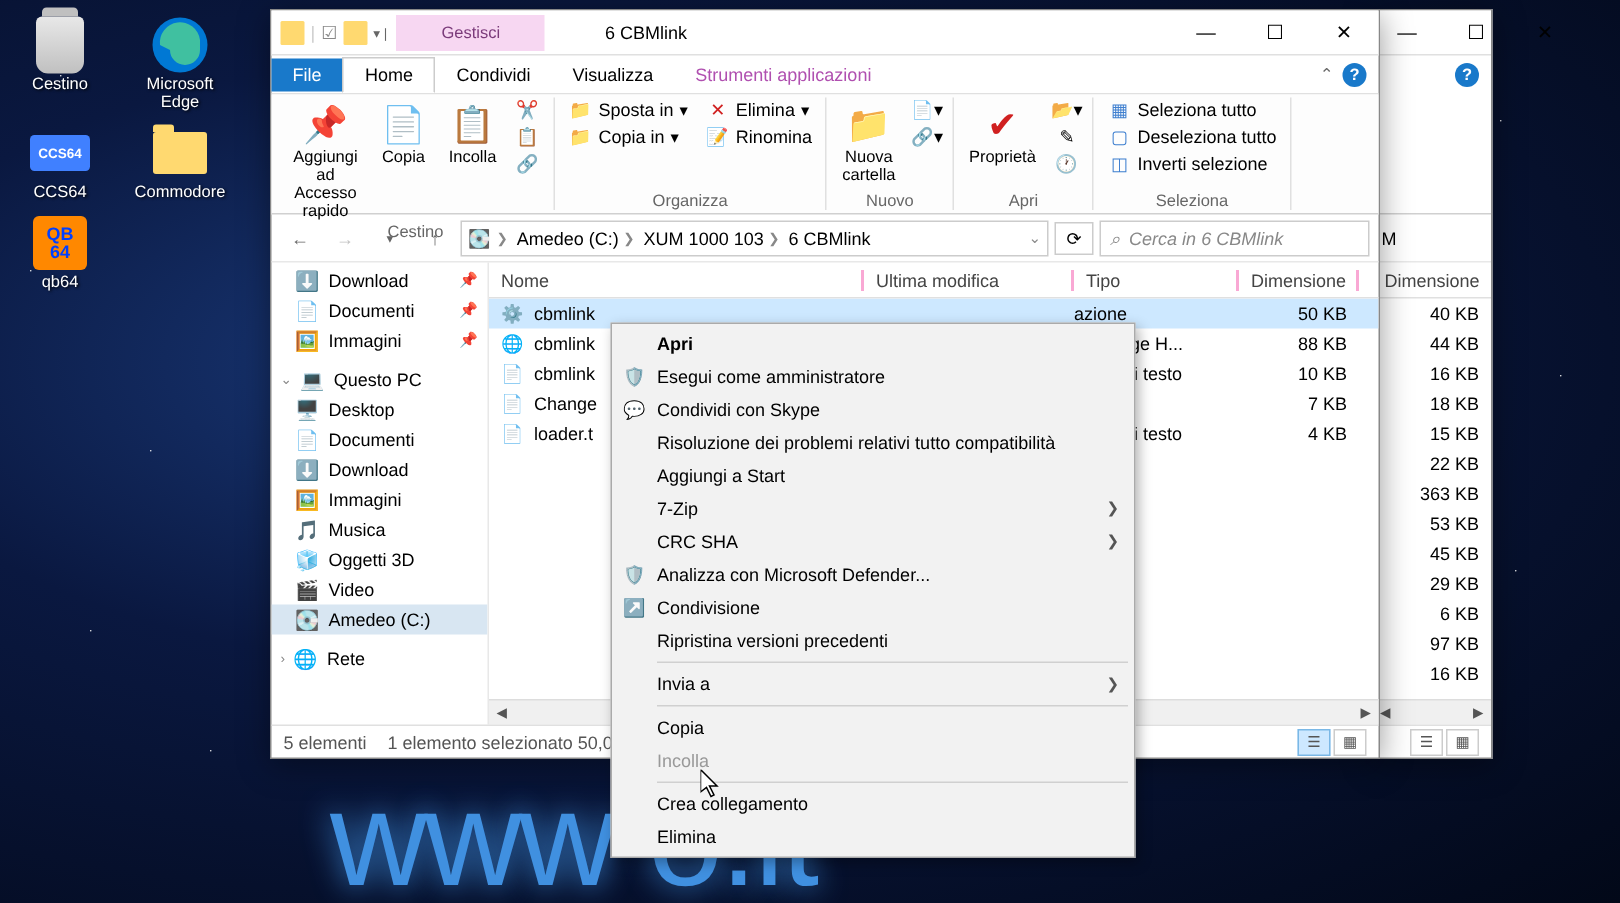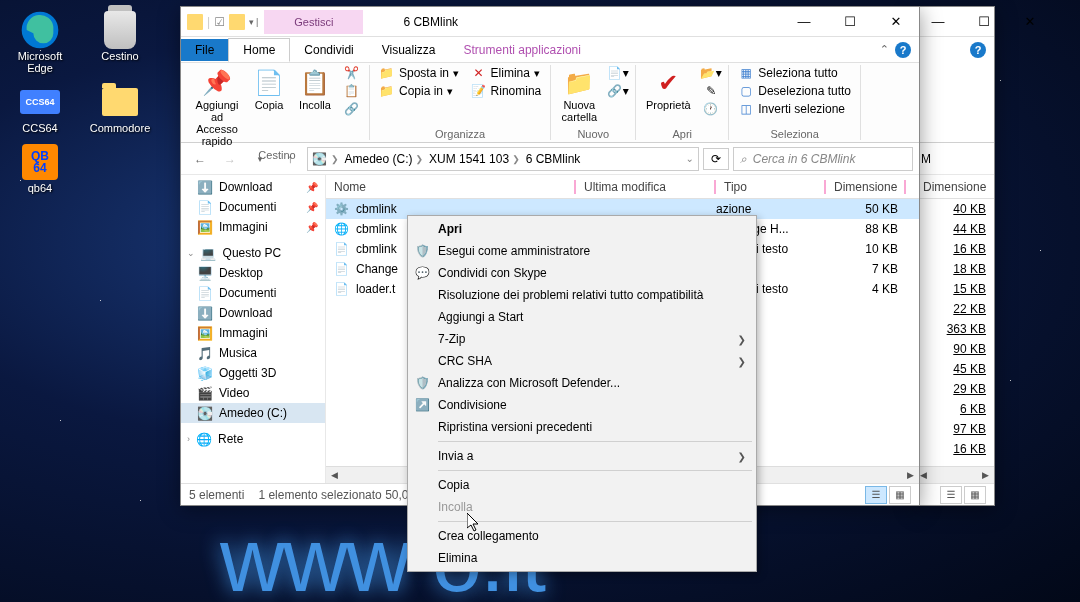--- a/index.html
+++ b/index.html
@@ -28,21 +28,21 @@
 .titlebar { height: 30px; display: flex; align-items: center; background: #fff; border-bottom: 1px solid #e0e0e0; }
 .titlebar .qat { display: flex; align-items: center; gap: 4px; padding: 0 6px; }
 .titlebar .qat-folder { width: 16px; height: 16px; background: #ffd970; border-radius: 1px; }
 .titlebar .title-tab { background: #f7d7f2; color: #7a3a7a; font-size: 11px; padding: 6px 30px; }
 .titlebar .title-text { margin-left: 40px; font-size: 12px; }
 .titlebar .win-controls { margin-left: auto; display: flex; }
 .titlebar .win-btn { width: 46px; height: 30px; display: flex; align-items: center; justify-content: center; cursor: pointer; font-size: 13px; }
 
 .ribbon-tabs { display: flex; align-items: center; height: 26px; border-bottom: 1px solid #e0e0e0; }
 .ribbon-tab { padding: 4px 14px; cursor: pointer; font-size: 12px; }
-.ribbon-tab.file { background: #1979ca; color: #000000; }
+.ribbon-tab.file { background: #1979ca; color: #ffffff; }
 .ribbon-tab.active { border: 1px solid #ccc; border-bottom: 1px solid #fff; margin-bottom: -1px; }
 .ribbon-tab.ctx { color: #b050b0; }
 .ribbon-tabs .help { margin-left: auto; margin-right: 8px; color: #1979ca; display:flex; align-items:center; gap:6px; }
 .help-circle { width:16px; height:16px; border-radius:50%; background:#1979ca; color:#fff; display:flex; align-items:center; justify-content:center; font-size:11px; font-weight:bold; }
 
 .ribbon { display: flex; height: 80px; border-bottom: 1px solid #d0d0d0; padding: 2px 4px; gap: 0; background:#fdfdfd; }
 .ribbon-group { display: flex; flex-direction: column; align-items: center; border-right: 1px solid #e0e0e0; padding: 0 6px; }
 .ribbon-group .ctrls { display: flex; align-items: flex-start; gap: 6px; flex: 1; }
 .ribbon-group .label { font-size: 11px; color: #666; margin-top: auto; }
 .rbtn-large { display: flex; flex-direction: column; align-items: center; width: 52px; cursor: pointer; padding: 2px; }
@@ -90,21 +90,21 @@
 .hscroll .track { flex:1; background:#f0f0f0; }
 .hscroll .thumb { width: 40%; height: 100%; background: #c0c0c0; }
 
 .statusbar { height: 22px; border-top: 1px solid #e0e0e0; display: flex; align-items: center; padding: 0 8px; gap: 14px; font-size: 11px; color: #555; }
 .statusbar .views { margin-left: auto; display: flex; gap: 2px; }
 .view-btn { width: 22px; height: 18px; border: 1px solid #ccc; display:flex; align-items:center; justify-content:center; font-size:10px; cursor:pointer; }
 .view-btn.active { background: #cde8ff; border-color:#7ab8e6; }
 
 .back-window-content { flex: 1; display: flex; flex-direction: column; }
 .back-size-col { font-size: 12px; color: #444; }
-.back-size-cell { text-align: right; padding-right: 8px; height: 20px; line-height: 20px; font-size: 12px; text-decoration: underline; }
+.back-size-cell { text-align: right; padding-right: 8px; height: 20px; line-height: 20px; font-size: 12px; }
 
 .context-menu { position: absolute; top: 215px; left: 407px; width: 350px; background: #f2f2f2; border: 1px solid #aaa; box-shadow: 2px 3px 8px rgba(0,0,0,0.3); padding: 2px; z-index: 100; }
 .ctx-item { display: flex; align-items: center; height: 22px; padding: 0 8px 0 28px; font-size: 12px; cursor: pointer; position: relative; }
 .ctx-item.disabled { color: #999; }
 .ctx-item .ctx-ico { position: absolute; left: 4px; width: 18px; display:flex; justify-content:center; }
 .ctx-item .submenu-arrow { margin-left: auto; font-size: 10px; color: #555; }
 .ctx-item.bold { font-weight: 600; }
 .ctx-sep { height: 1px; background: #d0d0d0; margin: 3px 2px 3px 28px; }
 
 .cursor { position: absolute; top: 513px; left: 467px; width: 16px; height: 20px; z-index: 200; pointer-events:none; }
@@ -123,32 +123,32 @@
   <div class="star" style="top:500px;left:140px"></div>
     <div class="star" style="top:80px;left:1000px"></div>
   <div class="star" style="top:250px;left:1040px"></div>
     <div class="star" style="top:380px;left:1010px"></div>
 </div>
 
 <div class="desktop-icons">
   <div class="desktop-icon-row">
     <div class="desktop-icon">
       <div class="ico">
+          <div class="bin-icon"></div>
+        </div>
+      <span>Cestino</span>
+    </div>
+    <div class="desktop-icon">
+      <div class="ico">
         <svg viewBox="0 0 24 24" class="edge-icon">
             <circle cx="12" cy="12" r="11" fill="#0078d4"></circle>
             <path d="M4 12 A8 8 0 0 1 20 10 L20 14 A6 6 0 0 1 8 14" fill="#40c0a0"></path>
           </svg>
       </div>
       <span>Microsoft Edge</span>
-    </div>
-    <div class="desktop-icon">
-      <div class="ico">
-          <div class="bin-icon"></div>
-        </div>
-      <span>Cestino</span>
     </div>
   </div>
   <div class="desktop-icon-row">
     <div class="desktop-icon">
       <div class="ico">
           <div class="ccs-icon">CCS64</div>
         </div>
       <span>CCS64</span>
     </div>
     <div class="desktop-icon">
@@ -193,21 +193,21 @@
       <span class="back-size-col">Dimensione</span>
     </div>
     <div id="back-sizes">
         <div class="back-size-cell">40 KB</div>
         <div class="back-size-cell">44 KB</div>
         <div class="back-size-cell">16 KB</div>
         <div class="back-size-cell">18 KB</div>
         <div class="back-size-cell">15 KB</div>
         <div class="back-size-cell">22 KB</div>
         <div class="back-size-cell">363 KB</div>
-        <div class="back-size-cell">90 KB</div>
+        <div class="back-size-cell">53 KB</div>
         <div class="back-size-cell">45 KB</div>
         <div class="back-size-cell">29 KB</div>
         <div class="back-size-cell">6 KB</div>
         <div class="back-size-cell">97 KB</div>
         <div class="back-size-cell">16 KB</div>
       </div>
     <div class="hscroll" style="margin-top:auto">
       <div class="arrow">◀</div>
       <div class="track">
           <div class="thumb" style="margin-left:50%"></div>
@@ -364,21 +364,21 @@
     <div class="addr-bar">
       <span>💽</span>
       <span class="crumb">
           <span class="sep">❯</span>
         </span>
       <span class="crumb">
           <span>Amedeo (C:)</span>
           <span class="sep">❯</span>
         </span>
       <span class="crumb">
-          <span>XUM 1541 103</span>
+          <span>XUM 1000 103</span>
           <span class="sep">❯</span>
         </span>
       <span class="crumb">
           <span>6 CBMlink</span>
         </span>
       <span style="margin-left:auto;font-size:10px;color:#888">⌄</span>
     </div>
     <div class="refresh-btn">⟳</div>
     <div class="search-box">
       <span>⌕</span>

